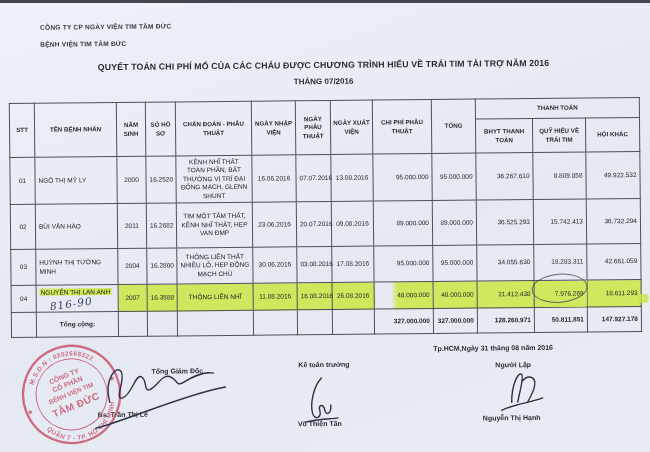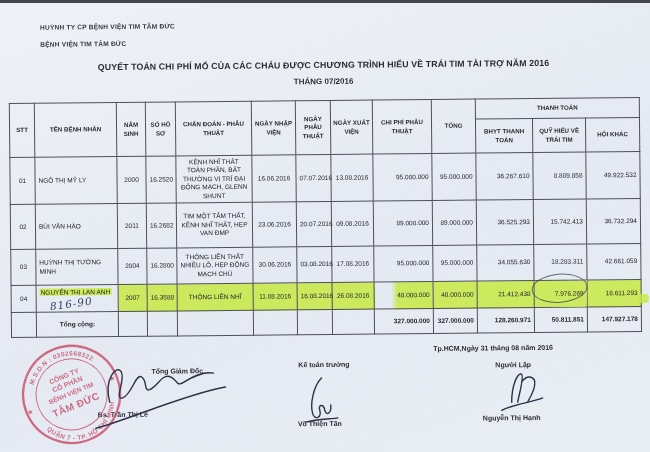--- a/index.html
+++ b/index.html
@@ -73,21 +73,21 @@
   .sig-right{left:488px;top:370px;width:62px;height:50px;}
 </style>
 </head>
 <body>
 
 <div class="topstrip"></div>
 
 <div class="tilt">
 
   <div class="corp">
-    <div>HUỲNH TY CP BỆNH VIỆN TIM TÂM ĐỨC</div>
+    <div>CÔNG TY CP NGÀY VIỆN TIM TÂM ĐỨC</div>
     <div>BỆNH VIỆN TIM TÂM ĐỨC</div>
   </div>
 
   <div class="doc-title">QUYẾT TOÁN CHI PHÍ MỔ CỦA CÁC CHÁU ĐƯỢC CHƯƠNG TRÌNH HIỂU VỀ TRÁI TIM TÀI TRỢ NĂM 2016</div>
   <div class="doc-sub">THÁNG 07/2016</div>
 
   <table class="main">
     <colgroup>
       <col style="width:25px">
         <col style="width:82px">

